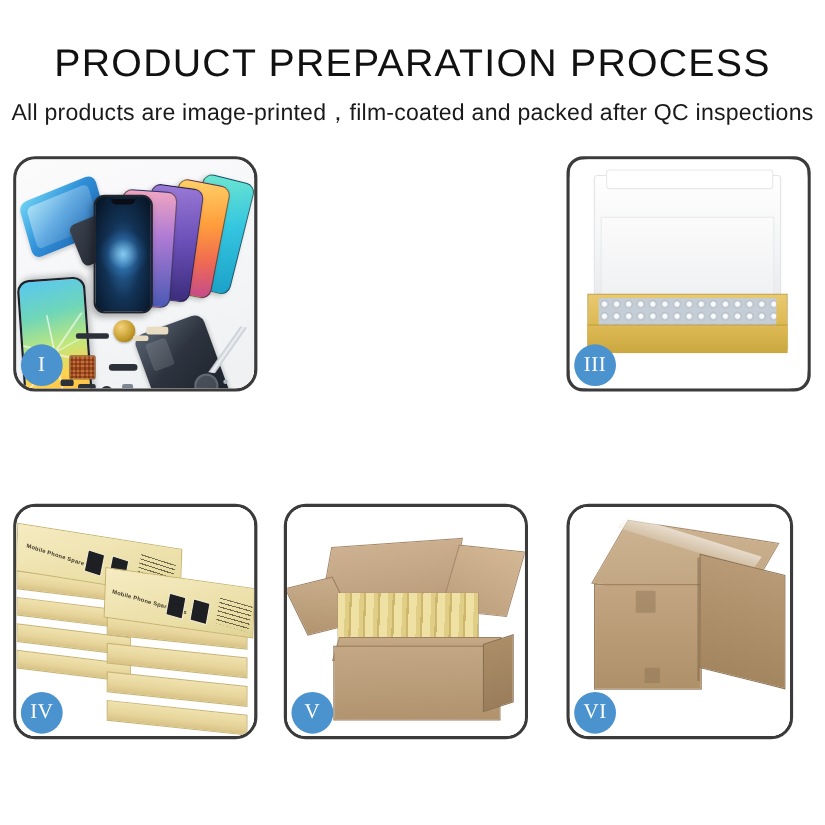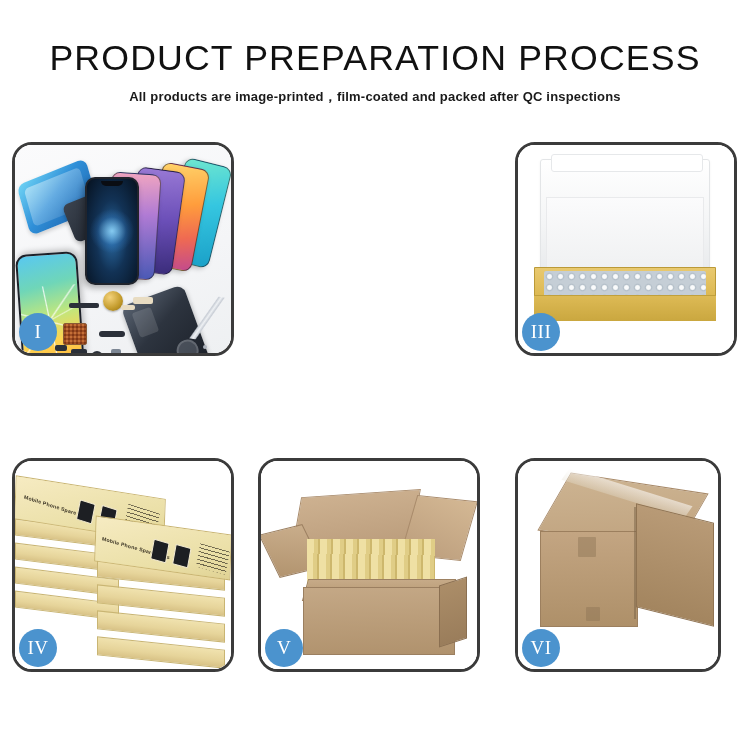--- a/index.html
+++ b/index.html
@@ -18,22 +18,22 @@
     font-weight: 500;
     letter-spacing: 1.1px;
     color: #111111;
     line-height: 1;
     padding-top: 40px;
     white-space: nowrap;
     font-family: "Liberation Sans", sans-serif;
     transform: scaleX(1.02);
   }
   .subtitle {
-    font-size: 13px;
-    font-weight: 700;
+    font-size: 21px;
+    font-weight: 400;
     color: #1a1a1a;
     padding-top: 13px;
     letter-spacing: 0.2px;
     white-space: nowrap;
   }
 
   
   .grid { position: absolute; left: 0; top: 0; width: 750px; height: 750px; }
   .panel {
     position: absolute;
@@ -43,21 +43,21 @@
     overflow: visible;
   }
   .panel-inner {
     position: absolute; inset: 0;
     border-radius: 17px;
     overflow: hidden;
     background: #fdfdfd;
   }
   .p1 { left: 12px;  top: 142px; width: 222px; height: 214px; }
   .p2 { left: 258px; top: 142px; width: 222px; height: 214px; }
-  .p3 { left: 515px; top: 142px; width: 222px; height: 214px; }
+  .p3 { left: 515px; top: 142px; width: 222px; height: 214px; border-radius: 15px; }
   .p4 { left: 12px;  top: 458px; width: 222px; height: 214px; }
   .p5 { left: 258px; top: 458px; width: 222px; height: 214px; }
   .p6 { left: 515px; top: 458px; width: 206px; height: 214px; }
 
   
   .badge {
     position: absolute;
     left: 4px; bottom: 2px;
     width: 38px; height: 38px;
     border-radius: 50%;

